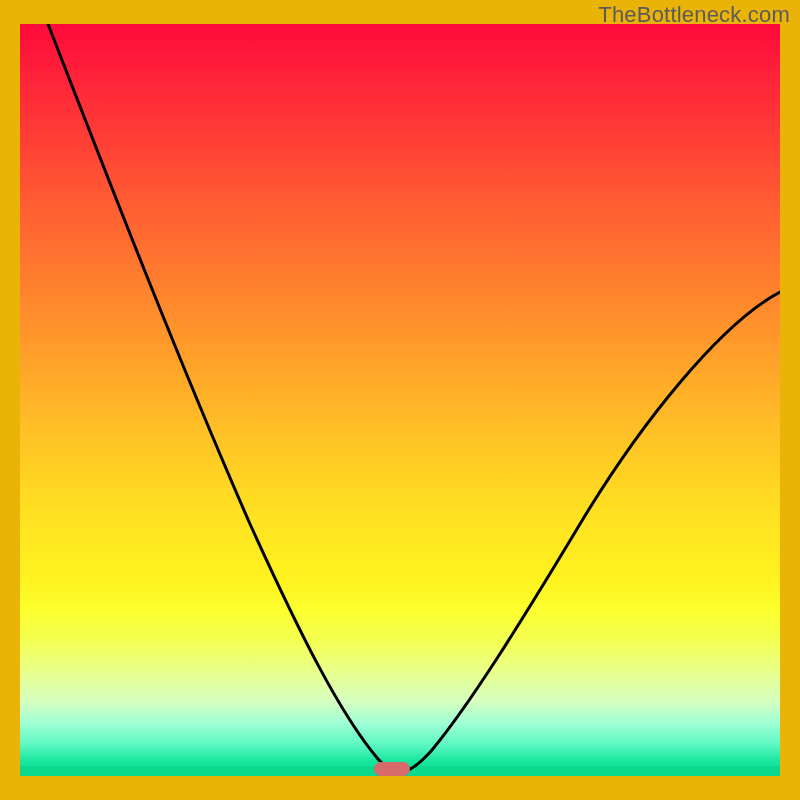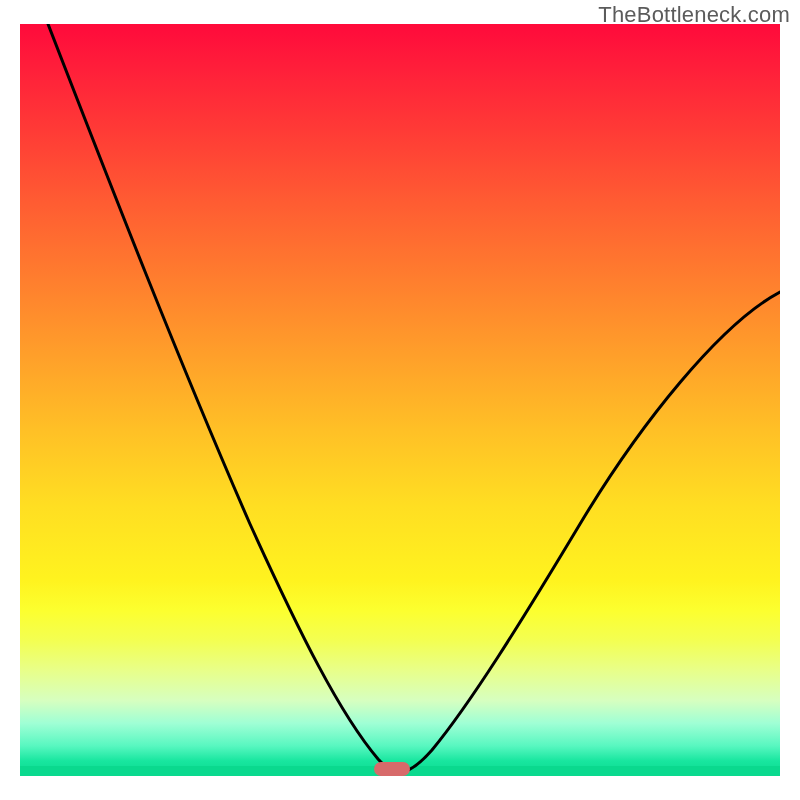--- a/index.html
+++ b/index.html
@@ -8,21 +8,21 @@
     width: 800px;
     height: 800px;
     background: #000;
     font-family: Arial, Helvetica, sans-serif;
     overflow: hidden;
   }
   .frame {
     position: relative;
     width: 800px;
     height: 800px;
-    background: #ffffff;
+    background: #eab308;
   }
   .watermark {
     position: absolute;
     top: 2px;
     right: 10px;
     color: #5b5b5b;
     font-size: 22px;
     font-weight: 500;
     letter-spacing: 0.2px;
     z-index: 5;

